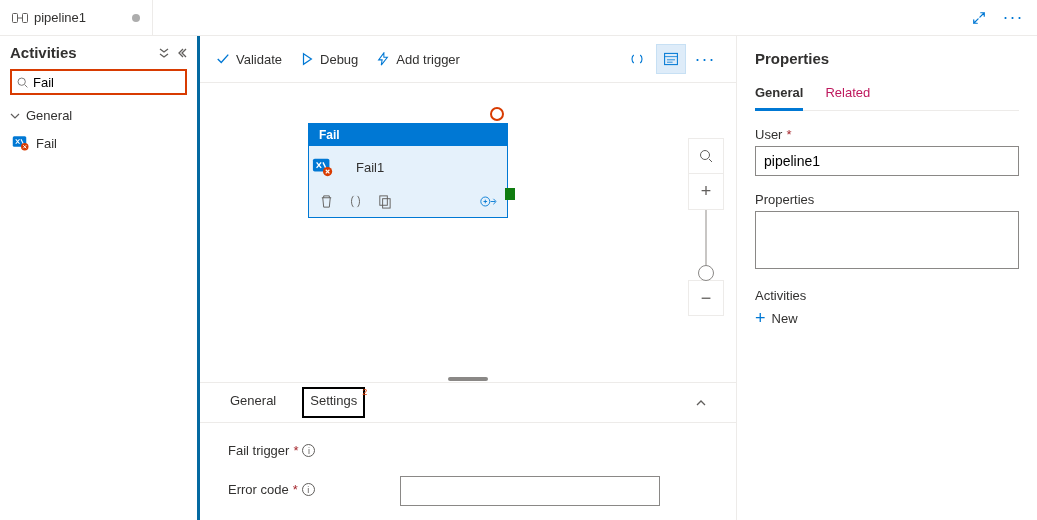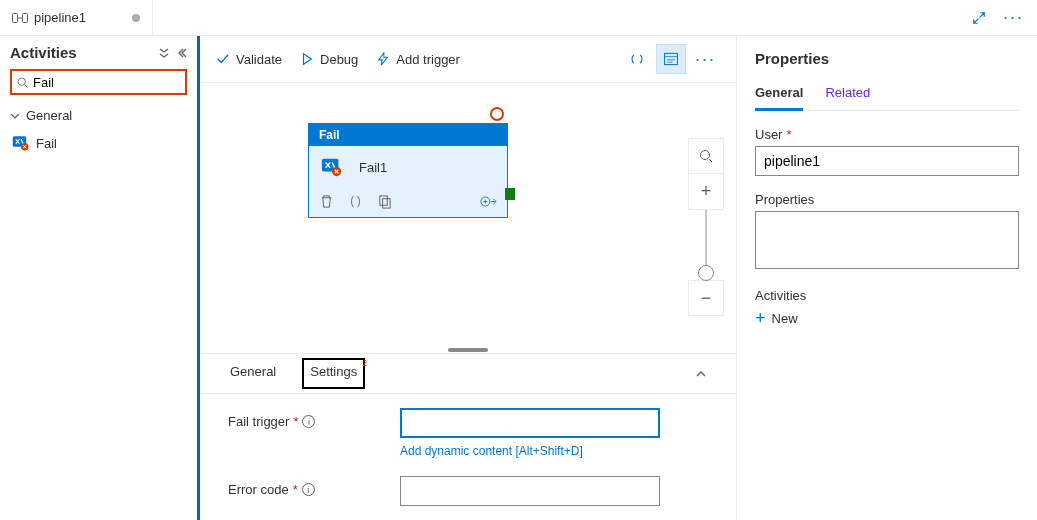--- a/index.html
+++ b/index.html
@@ -39,21 +39,21 @@
   .tool .ticon { color: #0078d4; }
   .toolbar-right { margin-left: auto; display: flex; align-items: center; gap: 4px; }
   .tool-icon-btn { width: 30px; height: 30px; display: flex; align-items: center; justify-content: center; cursor: pointer; color: #0078d4; }
   .tool-icon-btn.selected { background: #deecf9; border: 1px solid #c7e0f4; }
   
   .canvas-wrap { flex: 1; position: relative; display: flex; }
   .canvas { flex: 1; position: relative; }
 
   .activity-node { position: absolute; left: 108px; top: 40px; width: 200px; border: 1px solid #0078d4; background: #e5f1fb; }
   .activity-node .node-header { background: #0078d4; color: #fff; padding: 4px 10px; font-size: 12px; font-weight: 600; }
-  .activity-node .node-body { display: flex; align-items: center; gap: 16px; padding: 10px 12px; }
+  .activity-node .node-body { display: flex; align-items: center; gap: 22px; padding: 10px 3px; }
   .activity-node .node-footer { display: flex; align-items: center; gap: 14px; padding: 6px 10px 8px; color: #605e5c; }
   .activity-node .node-footer .spacer { flex: 1; }
   .act-icon { width: 22px; height: 22px; }
   .node-handle { position: absolute; right: -8px; top: 64px; width: 10px; height: 12px; background: #107c10; }
   .node-circle { position: absolute; left: 290px; top: 24px; width: 14px; height: 14px; border: 2px solid #d83b01; border-radius: 50%; }
 
   .zoom-controls { position: absolute; right: 12px; top: 55px; width: 36px; display: flex; flex-direction: column; align-items: center; }
   .zoom-btn { width: 36px; height: 36px; border: 1px solid #edebe9; background: #fff; display: flex; align-items: center; justify-content: center; cursor: pointer; color: #605e5c; font-size: 18px; }
   .zoom-track { width: 2px; height: 70px; background: #c8c6c4; position: relative; margin: 0; }
   .zoom-thumb { position: absolute; left: -7px; top: 55px; width: 16px; height: 16px; border-radius: 50%; background: #fff; border: 1px solid #8a8886; }
@@ -76,21 +76,21 @@
   .info-ic { width: 13px; height: 13px; border: 1px solid #605e5c; border-radius: 50%; display: inline-flex; align-items: center; justify-content: center; font-size: 9px; color: #605e5c; }
   .field-input-wrap { display: flex; flex-direction: column; gap: 6px; }
   .field-input { width: 260px; height: 30px; border: 2px solid #0078d4; padding: 0 8px; font-size: 13px; outline: none; }
   .field-input.plain { border: 1px solid #8a8886; }
   .dyn-link { color: #0078d4; font-size: 12px; cursor: pointer; }
 
   
   .props { width: 300px; padding: 14px 18px; }
   .props-title { font-weight: 700; font-size: 15px; margin-bottom: 14px; }
   .props-tabs { display: flex; gap: 22px; border-bottom: 1px solid #edebe9; margin-bottom: 16px; }
-  .props-tab { padding: 4px 0 8px; cursor: pointer; font-size: 13px; color: #6d28d9; }
+  .props-tab { padding: 4px 0 8px; cursor: pointer; font-size: 13px; color: #be185d; }
   .props-tab.active { color: #323130; font-weight: 600; border-bottom: 3px solid #0078d4; margin-bottom: -1px; }
   .prop-field { margin-bottom: 16px; }
   .prop-label { font-size: 13px; margin-bottom: 4px; display: flex; gap: 4px; }
   .prop-input { width: 100%; height: 30px; border: 1px solid #8a8886; padding: 0 8px; font-size: 14px; }
   .prop-textarea { width: 100%; height: 58px; border: 1px solid #8a8886; padding: 4px 8px; font-size: 13px; resize: none; }
   .new-annot { display: flex; align-items: center; gap: 6px; color: #323130; cursor: pointer; font-size: 13px; margin-top:6px; }
   .plus-ic { color: #0078d4; font-size: 18px; line-height: 1; }
 
   
   svg { display: block; }
@@ -296,24 +296,20 @@
             </svg>
         </div>
       </div>
       <div class="settings-body">
         <div class="field-row">
           <div class="field-label">
             <span>Fail trigger</span>
             <span class="req">*</span>
             <span class="info-ic">i</span>
           </div>
-          <div class="field-input-wrap">
-            <input class="field-input" type="text" value="" style="">
-            <span class="dyn-link">Add dynamic content [Alt+Shift+D]</span>
-          </div>
         </div>
         <div class="field-row">
           <div class="field-label">
             <span>Error code</span>
             <span class="req">*</span>
             <span class="info-ic">i</span>
           </div>
           <div class="field-input-wrap">
             <input class="field-input plain" type="text" value="" style="">
           </div>

